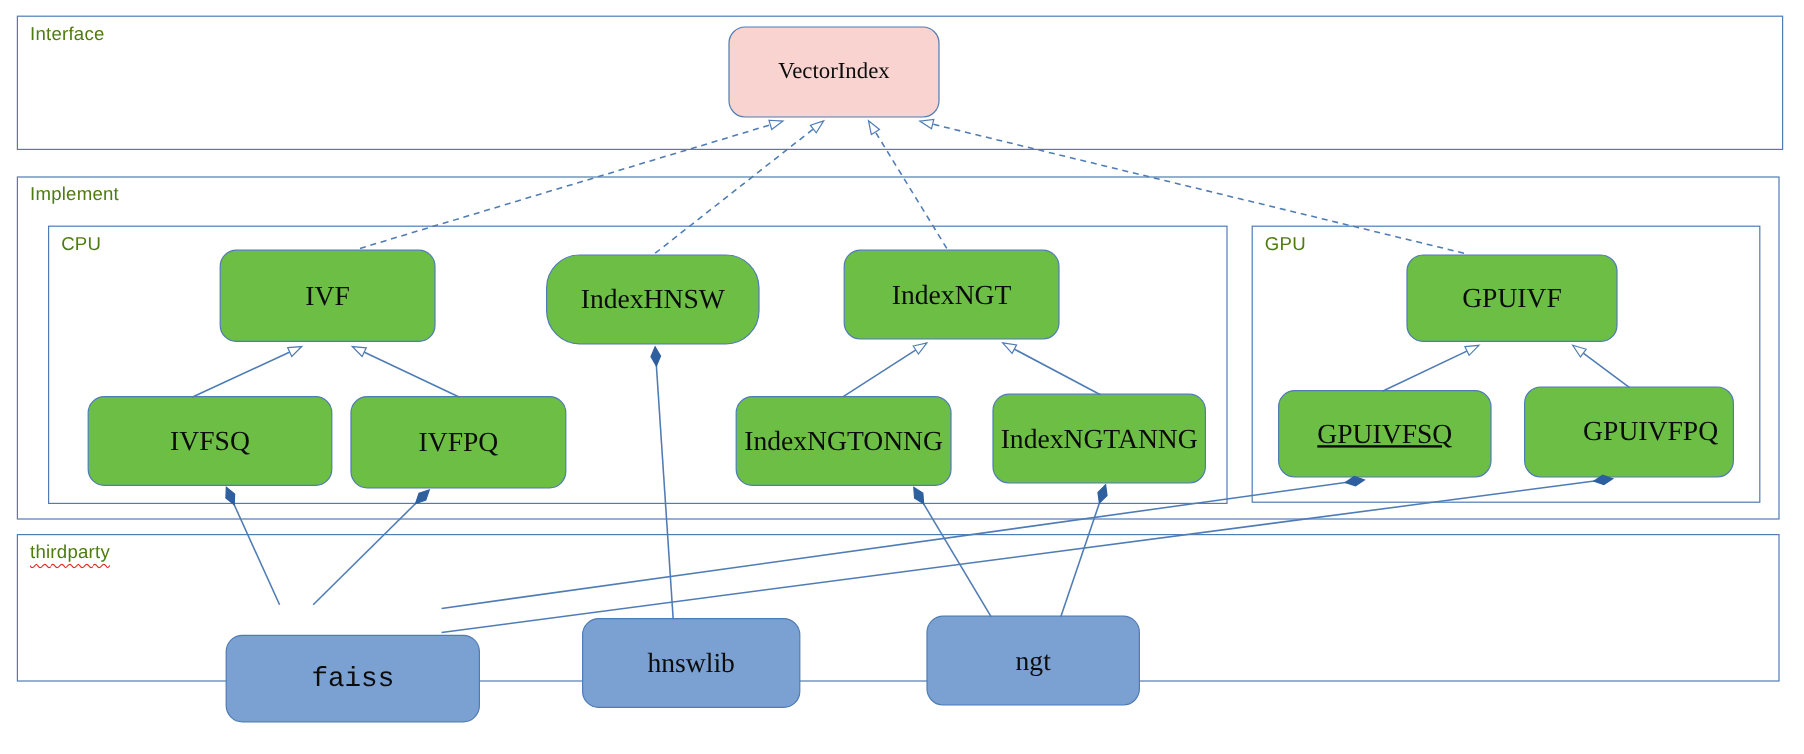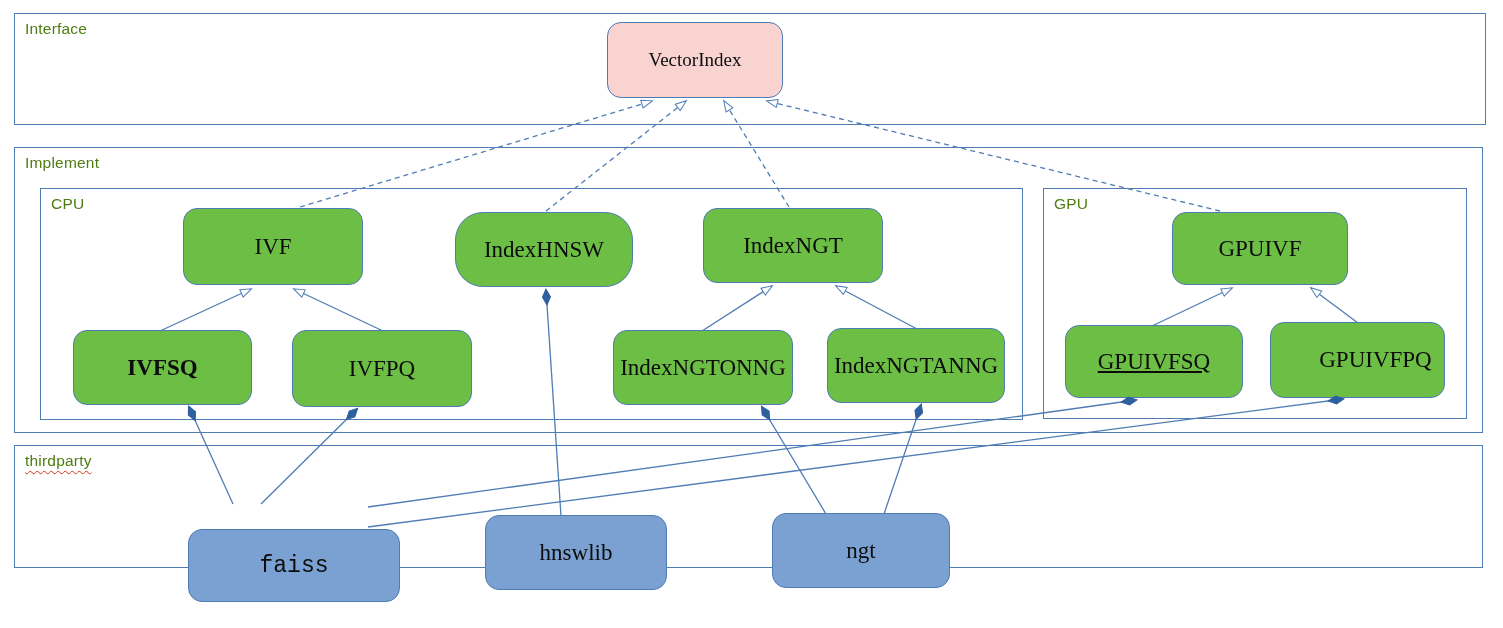--- a/index.html
+++ b/index.html
@@ -73,21 +73,21 @@
   </div>
 
   <div class="node green" style="left:703px;top:208px;width:180px;height:75px;">
     <span>IndexNGT</span>
   </div>
 
   <div class="node green" style="left:1172px;top:212px;width:176px;height:73px;">
     <span>GPUIVF</span>
   </div>
 
-  <div class="node green" style="left:73px;top:330px;width:179px;height:75px;font-weight:bold;">
+  <div class="node green" style="left:73px;top:330px;width:204px;height:75px;">
     <span>IVFSQ</span>
   </div>
 
   <div class="node green" style="left:292px;top:330px;width:180px;height:77px;">
     <span>IVFPQ</span>
   </div>
 
   <div class="node green" style="left:613px;top:330px;width:180px;height:75px;">
     <span>IndexNGTONNG</span>
   </div>

